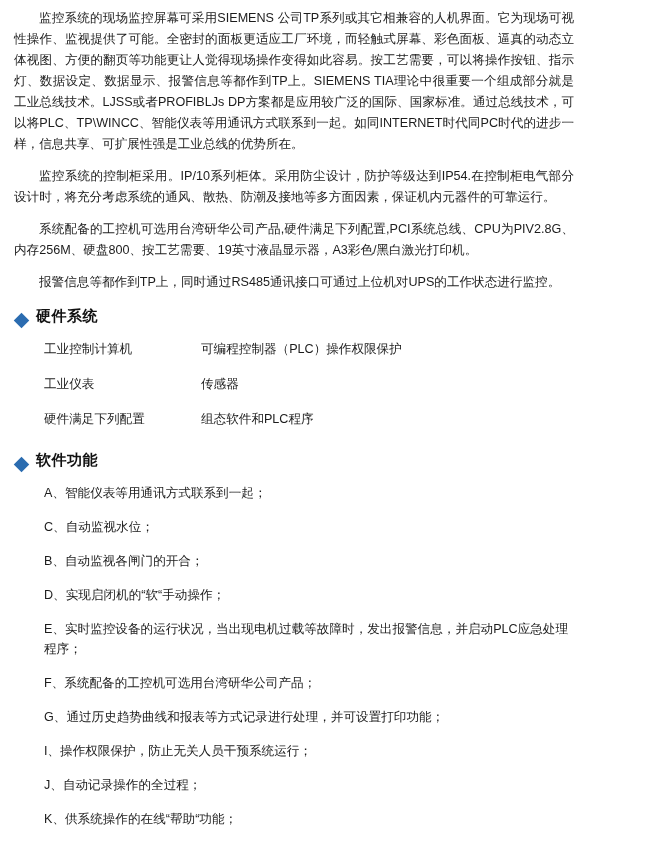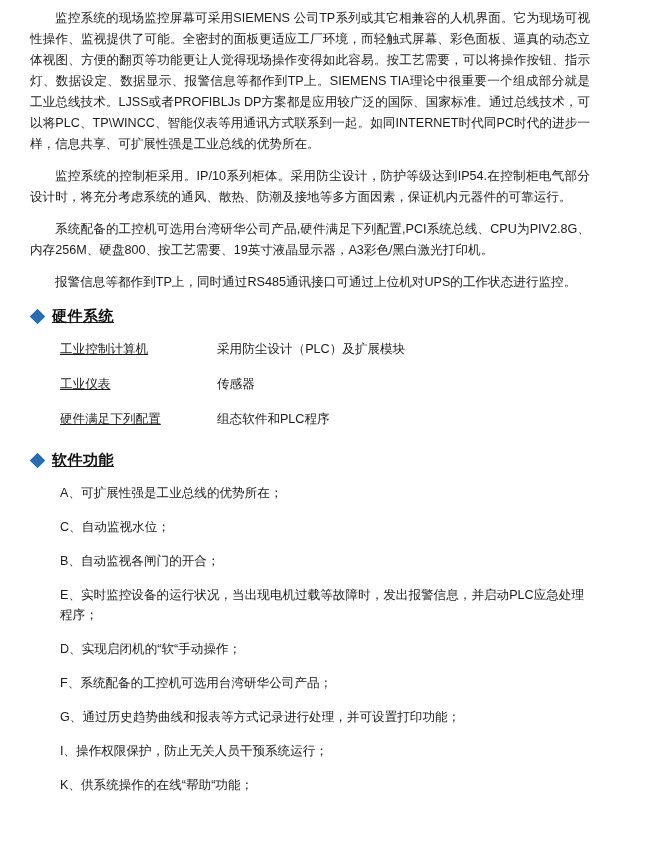--- a/index.html
+++ b/index.html
@@ -13,35 +13,33 @@
     font-family: "Liberation Sans", sans-serif;
     color: #1a1a1a;
     overflow: hidden;
   }
   .page {
     position: relative;
     width: 588px;
     height: 861px;
     box-sizing: border-box;
     padding: 8px 14px 0 14px;
-    margin-left: 16px;
   }
   p.para {
     margin: 0 0 11px 0;
     font-size: 12.6px;
     line-height: 21px;
     text-align: justify;
     text-indent: 25px;
     color: #1c1c1c;
   }
   .section-head {
     display: flex;
-    align-items: center;
+    align-items: flex-end;
     margin: 14px 0 6px 0;
-    text-decoration: underline;
   }
   .diamond {
     width: 11px;
     height: 11px;
     background: #2b6cb0;
     transform: rotate(45deg);
     margin-right: 9px;
     margin-left: 2px;
     flex: 0 0 auto;
   }
@@ -58,21 +56,20 @@
   .hw-table td {
     font-size: 12.6px;
     line-height: 20px;
     padding: 7px 0 8px 0;
     color: #1c1c1c;
     vertical-align: top;
   }
   .hw-table td.col1 {
     width: 157px;
     padding-left: 30px;
-    text-decoration: underline;
   }
   .hw-table td.col2 {
     padding-left: 0;
   }
   .sw-list {
     margin: 4px 0 0 0;
     padding: 0;
     list-style: none;
   }
   .sw-list li {
@@ -95,44 +92,45 @@
 
   <div class="section-head">
     <span class="diamond"></span>
     <span class="section-title">硬件系统</span>
   </div>
 
   <table class="hw-table">
     <tbody>
       <tr>
         <td class="col1">工业控制计算机</td>
-        <td class="col2">采用防尘设计（PLC）及扩展模块</td>
+        <td class="col2">可编程控制器（PLC）操作权限保护</td>
       </tr>
       <tr>
         <td class="col1">工业仪表</td>
         <td class="col2">传感器</td>
       </tr>
       <tr>
         <td class="col1">硬件满足下列配置</td>
         <td class="col2">组态软件和PLC程序</td>
       </tr>
     </tbody>
   </table>
 
   <div class="section-head">
     <span class="diamond"></span>
     <span class="section-title">软件功能</span>
   </div>
 
   <ul class="sw-list">
-    <li>A、可扩展性强是工业总线的优势所在；</li>
+    <li>A、智能仪表等用通讯方式联系到一起；</li>
     <li>C、自动监视水位；</li>
     <li>B、自动监视各闸门的开合；</li>
+    <li>D、实现启闭机的“软“手动操作；</li>
     <li>E、实时监控设备的运行状况，当出现电机过载等故障时，发出报警信息，并启动PLC应急处理程序；</li>
-    <li>D、实现启闭机的“软“手动操作；</li>
     <li>F、系统配备的工控机可选用台湾研华公司产品；</li>
     <li>G、通过历史趋势曲线和报表等方式记录进行处理，并可设置打印功能；</li>
     <li>I、操作权限保护，防止无关人员干预系统运行；</li>
+    <li>J、自动记录操作的全过程；</li>
     <li>K、供系统操作的在线“帮助“功能；</li>
 
   </ul>
 
 </div>
 
 </body></html>

